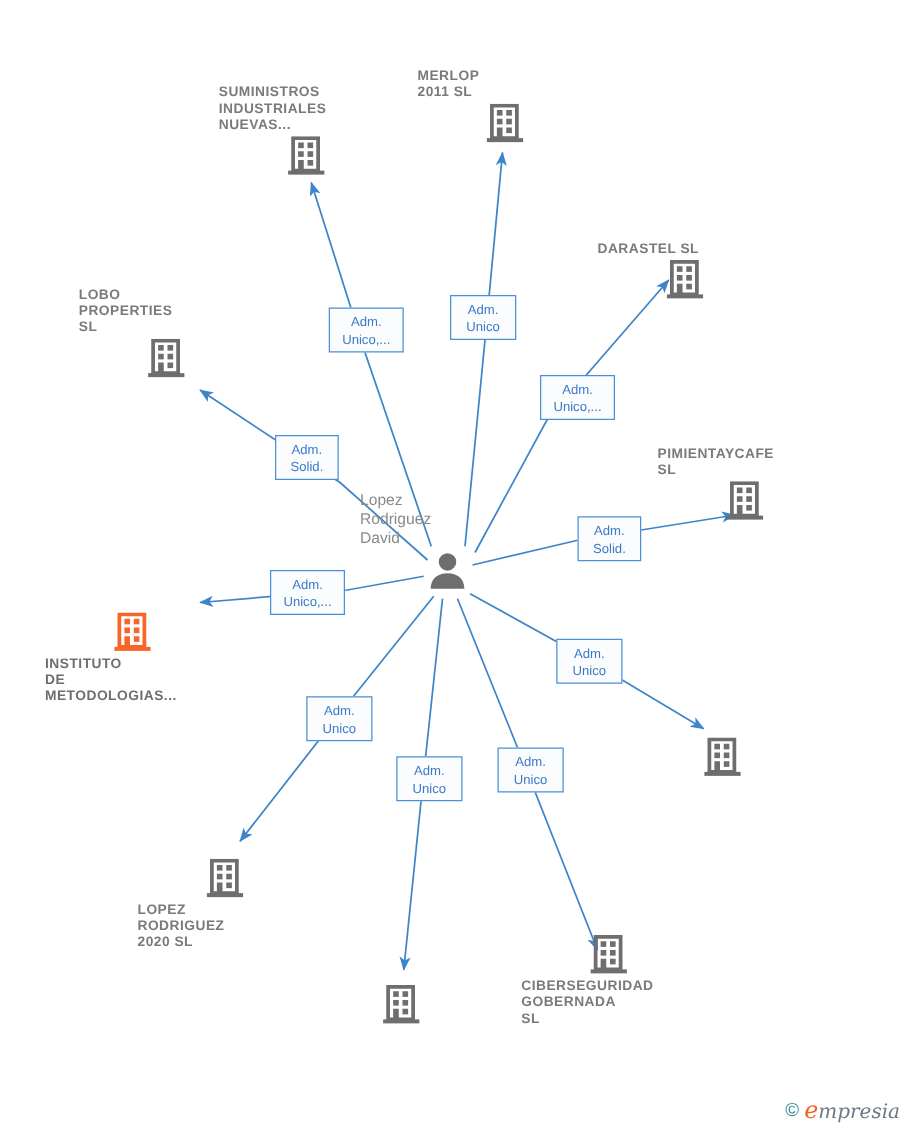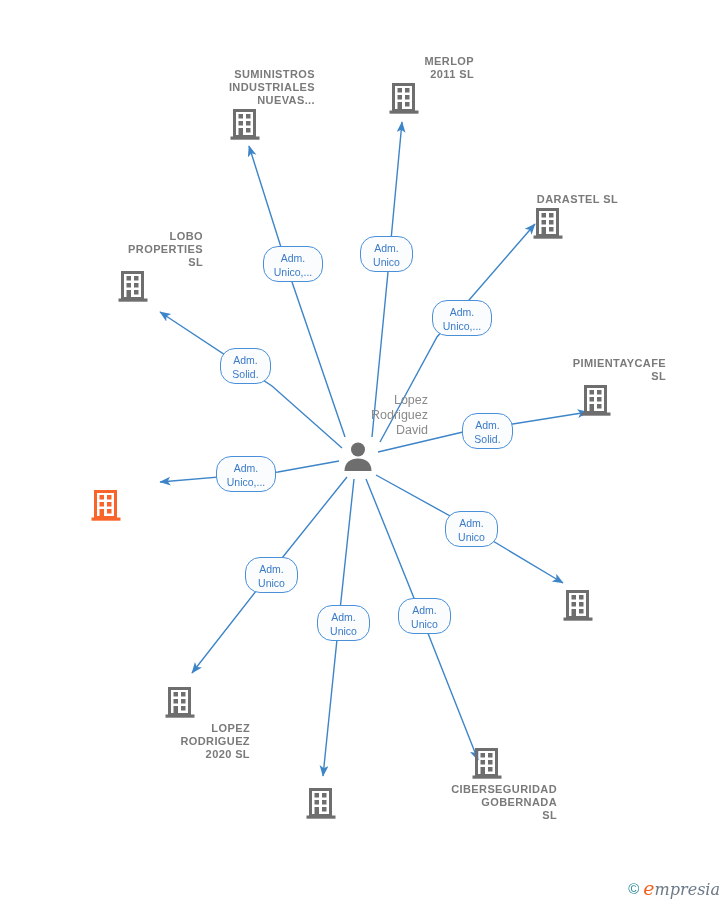--- a/index.html
+++ b/index.html
@@ -22,21 +22,21 @@
     left: 0;
     top: 0;
     width: 728px;
     height: 905px;
     pointer-events: none;
   }
   .node {
     position: absolute;
     width: 140px;
     margin-left: -70px;
-    text-align: right;
+    text-align: left;
     cursor: pointer;
   }
   .node-label {
     font-size: 11px;
     line-height: 13px;
     color: #7a7a7a;
     letter-spacing: 0.4px;
     font-weight: bold;
     white-space: pre-line;
   }
@@ -50,21 +50,21 @@
   .node-icon {
     display: block;
     margin: 0 auto;
   }
   .node.label-above .node-label { margin-bottom: 2px; }
   .node.label-below .node-label { margin-top: 3px; }
 
   .edge-label {
     position: absolute;
     border: 1.3px solid #4a90d9;
-    border-radius: 15px;
+    border-radius: 0;
     background: #fbfcfe;
     color: #3a7bc8;
     font-size: 10.5px;
     line-height: 14px;
     text-align: center;
     padding: 4px 7px 5px 7px;
     white-space: pre-line;
     cursor: pointer;
     box-sizing: border-box;
   }
@@ -216,20 +216,23 @@
             <rect x="4.5" y="1.5" width="20" height="26" fill="none" stroke="#f9642b" stroke-width="3"></rect>
             <rect x="8.5" y="5" width="4.5" height="4.5" fill="#f9642b"></rect>
             <rect x="16" y="5" width="4.5" height="4.5" fill="#f9642b"></rect>
             <rect x="8.5" y="12" width="4.5" height="4.5" fill="#f9642b"></rect>
             <rect x="16" y="12" width="4.5" height="4.5" fill="#f9642b"></rect>
             <rect x="16" y="19" width="4.5" height="4.5" fill="#f9642b"></rect>
             <rect x="8.5" y="19" width="4.5" height="8.5" fill="#f9642b"></rect>
             <rect x="0.5" y="27.5" width="29" height="3.2" fill="#f9642b"></rect>
           </svg>
         </div>
+        <div class="node-label" style="color: rgb(110, 110, 110);">INSTITUTO
+DE
+METODOLOGIAS...</div>
       </div>
       <div class="node label-below" style="left: 578px; top: 590px;">
         <div>
           <svg class="node-icon" width="30" height="32" viewBox="0 0 30 32" xmlns="http://www.w3.org/2000/svg">
             <rect x="4.5" y="1.5" width="20" height="26" fill="none" stroke="#6e6e6e" stroke-width="3"></rect>
             <rect x="8.5" y="5" width="4.5" height="4.5" fill="#6e6e6e"></rect>
             <rect x="16" y="5" width="4.5" height="4.5" fill="#6e6e6e"></rect>
             <rect x="8.5" y="12" width="4.5" height="4.5" fill="#6e6e6e"></rect>
             <rect x="16" y="12" width="4.5" height="4.5" fill="#6e6e6e"></rect>
             <rect x="16" y="19" width="4.5" height="4.5" fill="#6e6e6e"></rect>

